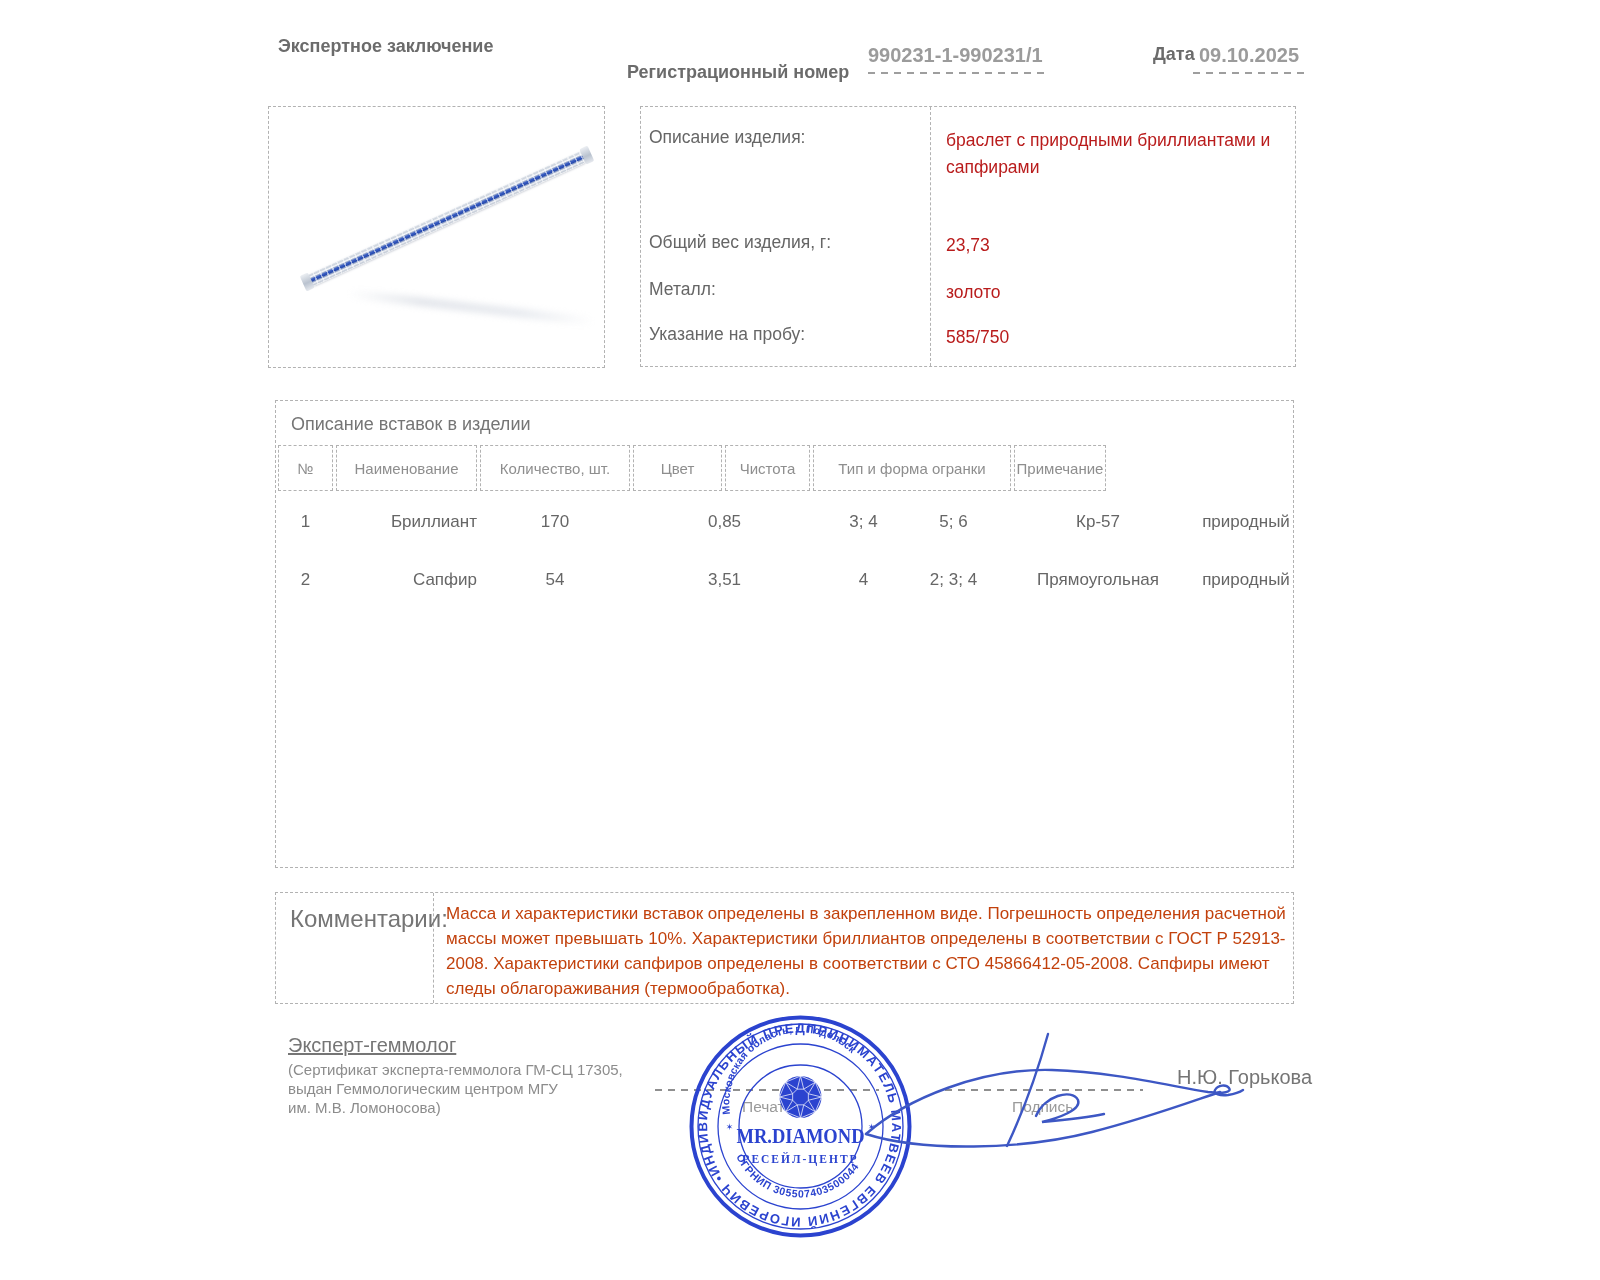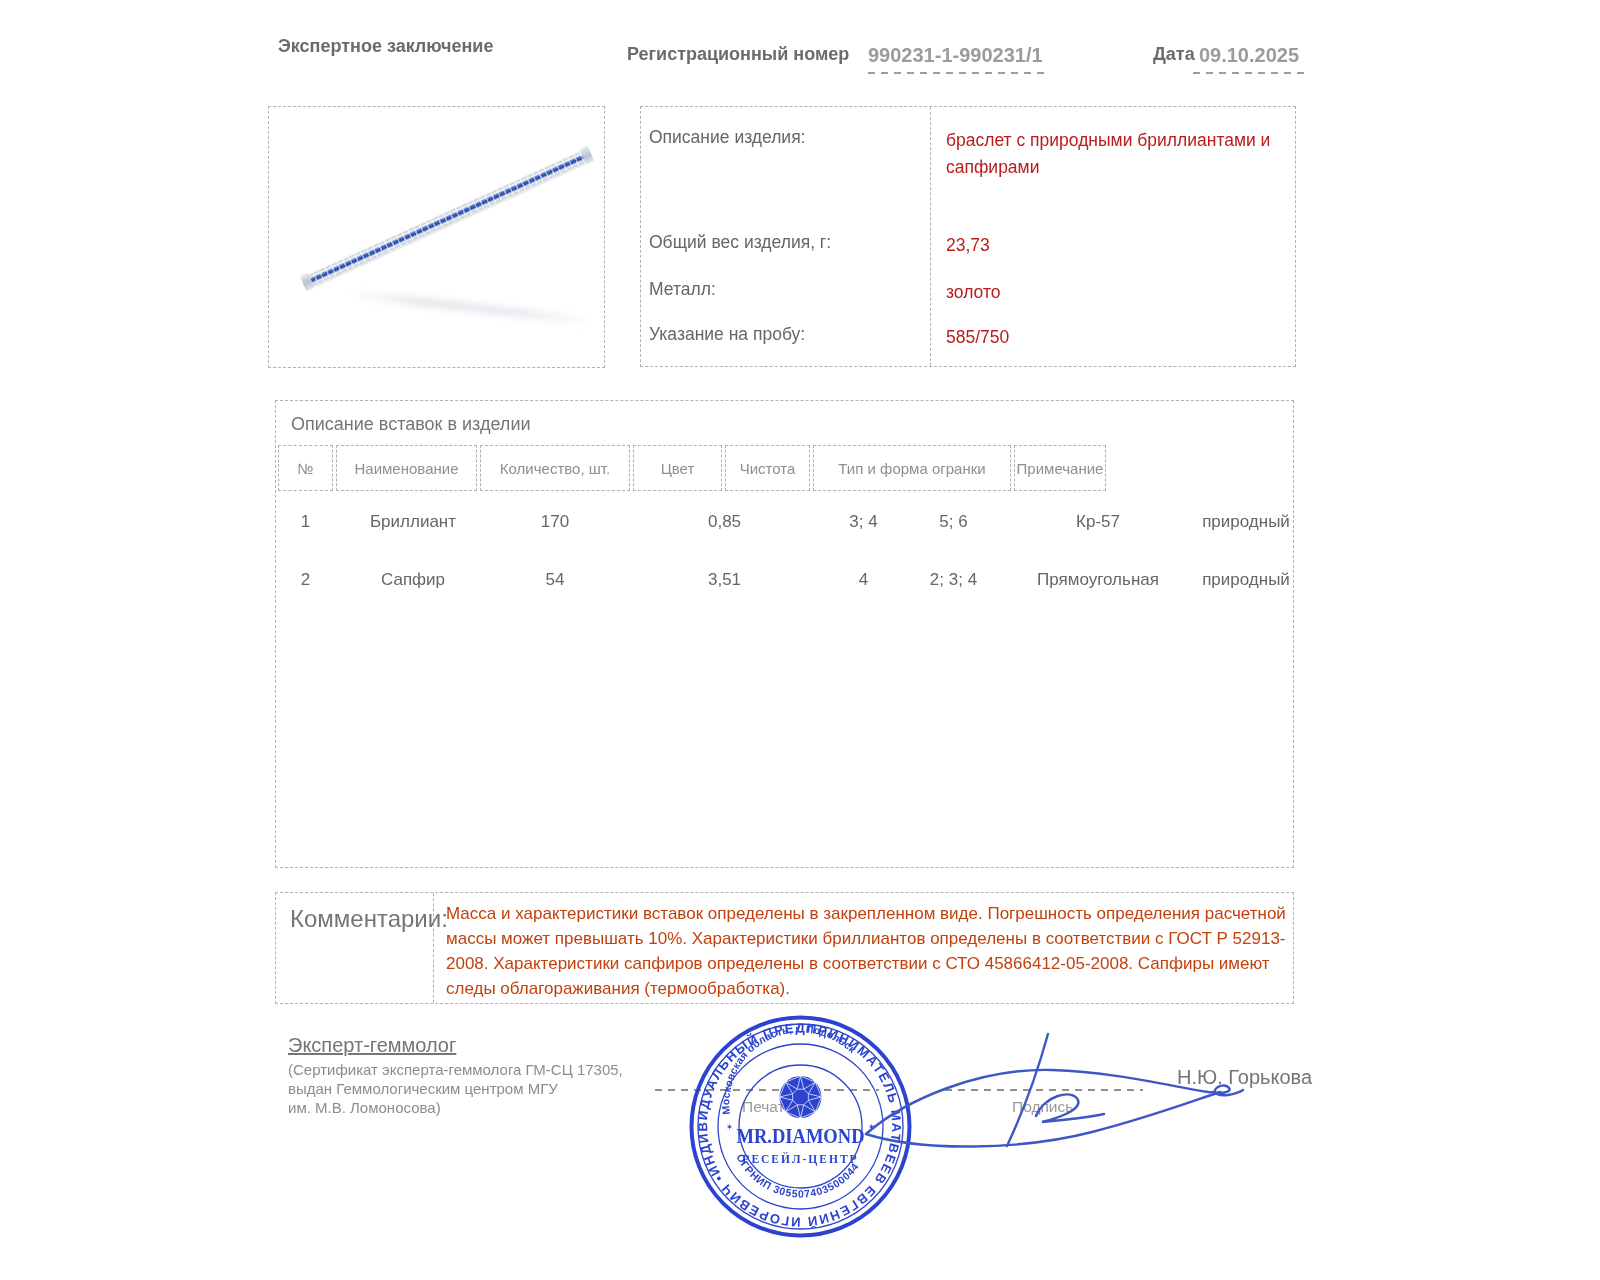--- a/index.html
+++ b/index.html
@@ -7,21 +7,21 @@
        font-family:"Liberation Sans",sans-serif;color:#666;}
   .abs{position:absolute;}
 
   
   .hdr-label{font-size:18px;font-weight:700;color:#6b6b6b;white-space:nowrap;}
   .hdr-value{font-size:20px;color:#9b9b9b;white-space:nowrap;
              padding-bottom:7px;
              background-image:repeating-linear-gradient(90deg,#9e9e9e 0 7px,transparent 7px 13px);
              background-repeat:no-repeat;background-position:0 100%;background-size:100% 2px;font-weight:bold;}
   .hdr-title{left:278px;top:36px;}
-  .hdr-reg-label{left:627px;top:44px;}
+  .hdr-reg-label{left:627px;top:62px;}
   .hdr-reg-value{left:868px;top:44px;min-width:182px;}
   .hdr-date-label{left:1153px;top:44px;}
   .hdr-date-value{left:1193px;top:44px;min-width:112px;text-align:center;}
 
   
   .dashed-box{border:1px dashed #b2b2b2;box-sizing:border-box;}
 
   
   .photo-box{left:268px;top:106px;width:337px;height:262px;overflow:hidden;}
   .bracelet{position:absolute;left:28px;top:105px;width:300px;height:13px;border-radius:3px;
@@ -48,21 +48,21 @@
   .table-box{left:275px;top:400px;width:1019px;height:468px;}
   .table-title{position:absolute;left:15px;top:13px;font-size:18px;color:#757575;}
   .thead{position:absolute;left:2px;top:44px;height:46px;display:flex;gap:3px;}
   .th{border:1px dashed #b2b2b2;box-sizing:border-box;display:flex;align-items:center;
       justify-content:center;font-size:15px;color:#8e8e8e;white-space:nowrap;}
   .trow{position:absolute;left:2px;display:flex;gap:3px;height:34px;line-height:34px;
         font-size:17px;color:#666;}
   .trow>div{text-align:center;box-sizing:border-box;white-space:nowrap;}
   .c-num{width:55px;} .c-name{width:141px;} .c-qty{width:150px;} .c-wt{width:183px;}
   .c-color{width:89px;} .c-clar{width:85px;} .c-cut{width:198px;} .c-note{width:92px;}
-  .trow .c-name{text-align:center;padding-left:13px;}
+  .trow .c-name{text-align:right;padding-left:13px;}
   .trow-1{top:104px;} .trow-2{top:162px;}
 
   
   .comments-box{left:275px;top:892px;width:1019px;height:112px;}
   .comments-divider{position:absolute;left:157px;top:0;bottom:0;border-left:1px dashed #b2b2b2;}
   .comments-label{position:absolute;left:14px;top:12px;font-size:24px;color:#757575;}
   .comments-text{position:absolute;left:170px;top:8px;width:840px;font-size:17px;
                  line-height:25px;color:#c2410c;}
 
   

